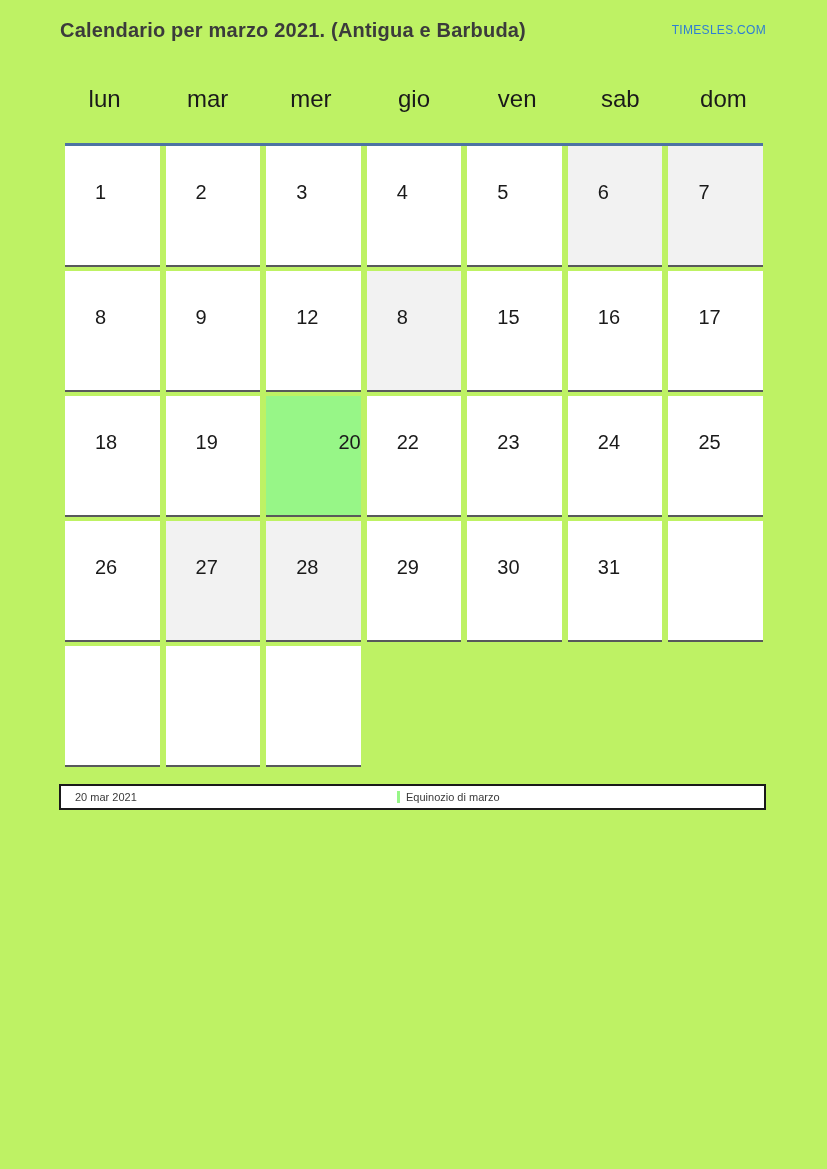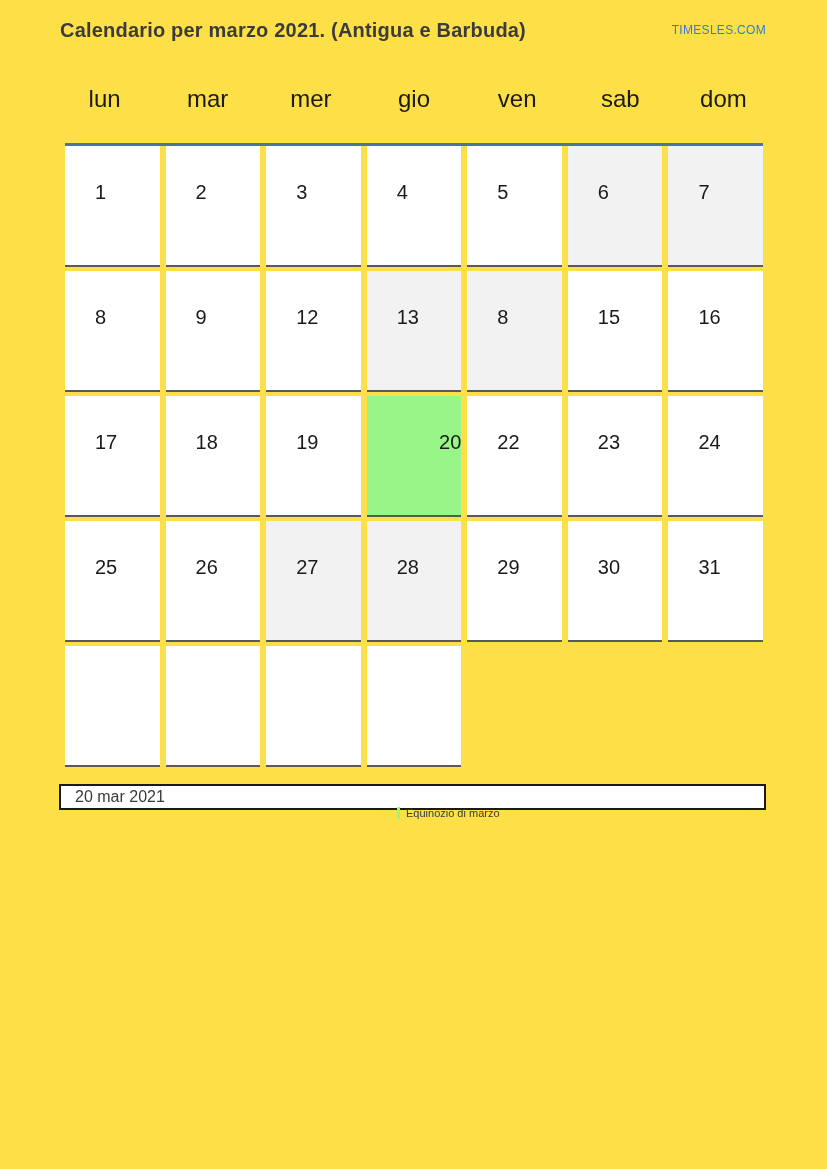--- a/index.html
+++ b/index.html
@@ -1,21 +1,21 @@
 <!DOCTYPE html>
 <html style="--highlight-green: #97f687; --weekend-gray: #f2f2f2; --rule-blue: #4d73a3;"><head>
 <meta charset="utf-8">
 <style>
   * { margin:0; padding:0; box-sizing:border-box; }
   html,body { background:#ffffff; }
   body { font-family:"Liberation Sans","DejaVu Sans",sans-serif; color:#1a1a1a; }
   .page {
     position:relative;
     width:827px; height:1169px;
-    background:#fde047;
+    background:#bef264;
     margin:0 auto;
     overflow:hidden;
   }
   .page-title {
     position:absolute; left:60px; top:19px;
     font-size:20px; color:#3b3b3b; letter-spacing:0.2px;
   }
   .brand-link {
     position:absolute; right:61px; top:23px;
     font-size:12px; color:#2f7ed3; text-decoration:none; letter-spacing:0.3px;
@@ -46,24 +46,24 @@
   .cell.weekend { background:var(--weekend-gray,#f2f2f2); }
   .cell.highlight { background:var(--highlight-green,#97f687);text-align:right; }
   .legend-box {
     position:absolute; left:59px; top:784px; width:707px; height:26px;
     border:2px solid #1a1a1a;
     background:#ffffff;
   }
   .legend-date {
     position:absolute; left:14px; top:0; height:22px;
     display:flex; align-items:center;
-    font-size:16px; color:#3a3a3a;
+    font-size:11px; color:#3a3a3a;
   }
   .legend-event {
-    position:absolute; left:336px; top:16px; height:22px;
+    position:absolute; left:336px; top:0; height:22px;
     display:flex; align-items:center; gap:6px;
   }
   .legend-marker {
     display:inline-block; width:3px; height:12px;
     background:var(--highlight-green,#97f687);
   }
   .legend-event-label { font-size:11px; color:#3a3a3a; }
 </style>
 </head>
 <body>
@@ -90,21 +90,20 @@
       <div class="cell">1</div>
       <div class="cell">2</div>
       <div class="cell">3</div>
       <div class="cell">4</div>
       <div class="cell">5</div>
       <div class="cell weekend">6</div>
       <div class="cell weekend">7</div>
       <div class="cell">8</div>
       <div class="cell">9</div>
       <div class="cell">12</div>
-      <div class="cell weekend">13</div>
       <div class="cell weekend">8</div>
       <div class="cell">15</div>
       <div class="cell">16</div>
       <div class="cell">17</div>
       <div class="cell">18</div>
       <div class="cell">19</div>
       <div class="cell weekend highlight">20</div>
       <div class="cell">22</div>
       <div class="cell">23</div>
       <div class="cell">24</div>

